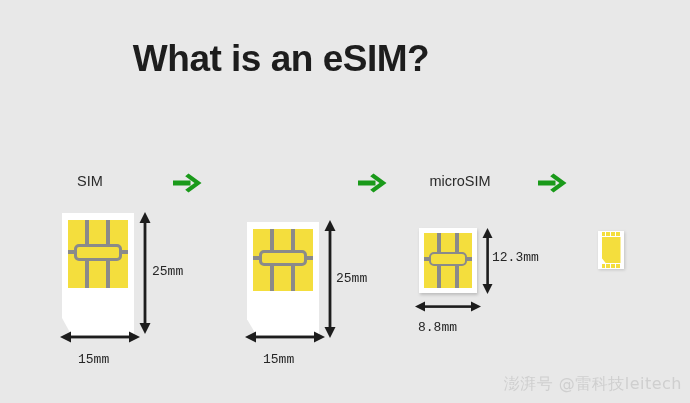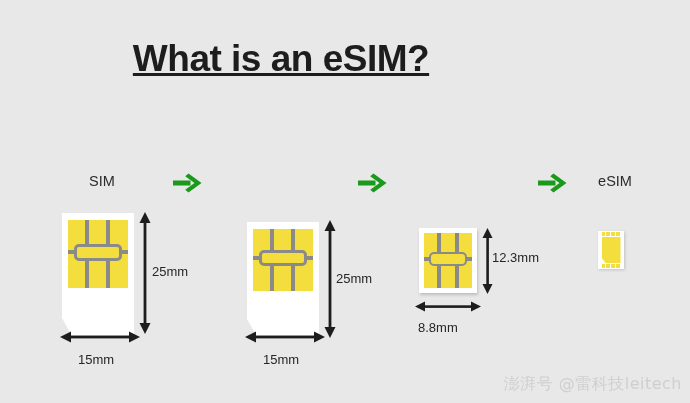--- a/index.html
+++ b/index.html
@@ -17,33 +17,32 @@
 
   
   .title {
     position: absolute;
     top: 38px; left: 0; width: 562px;
     text-align: center;
     font-size: 37px;
     font-weight: bold;
     letter-spacing: -0.5px;
     color: #1d1d1d;
-    text-decoration: underline;
   }
 
   
   .label {
     position: absolute;
     top: 173px;
     text-align: center;
     font-size: 14.5px;
     color: #2b2b2b;
     white-space: nowrap;
   }
-  .label-sim      { left: 52px;  width: 100px; }
+  .label-sim      { left: 40px;  width: 100px; }
   .label-nanosim  { left: 208px; width: 110px; }
   .label-microsim { left: 405px; width: 110px; }
   .label-esim     { left: 565px; width: 100px; }
 
   
   .arrow-green {
     position: absolute;
     top: 170px;
     width: 32px; height: 26px;
   }
@@ -118,20 +117,21 @@
   
   .dim-v { position: absolute; }
   .dim-v svg { display: block; }
   .dim-h { position: absolute; }
   .dim-h svg { display: block; }
   .dim-text {
     position: absolute;
     font-size: 13px;
     color: #262626;
     white-space: nowrap;
+    font-family: Liberation Mono, monospace;
   }
   .dt-25a  { left: 152px; top: 264px; }
   .dt-15a  { left: 78px;  top: 352px; }
   .dt-25b  { left: 336px; top: 271px; }
   .dt-15b  { left: 263px; top: 352px; }
   .dt-123  { left: 492px; top: 250px; }
   .dt-88   { left: 418px; top: 320px; }
 
   .dv-1 { left: 138px; top: 212px; }
   .dv-2 { left: 323px; top: 220px; }
@@ -152,21 +152,21 @@
   }
 </style>
 </head>
 <body>
 
 <div id="stage">
 
   <div class="title">What is an eSIM?</div>
 
   <div class="label label-sim">SIM</div>
-  <div class="label label-esim">eSIM</div>
+  <div class="label label-microsim">microSIM</div>
 
   <div class="arrow-green arr-1">
     <svg viewBox="0 0 32 26">
       <path d="M1 10.5 H17 V10.5 M1 10.5 H18.5 V15.5 H1 Z" fill="#1a9a1a"></path>
       <path d="M16.5 3.5 L29.5 13 L16.5 22.5 L13.2 19.8 L22.5 13 L13.2 6.2 Z" fill="#1a9a1a"></path>
     </svg>
   </div>
   <div class="arrow-green arr-2">
     <svg viewBox="0 0 32 26">
       <path d="M1 10.5 H18.5 V15.5 H1 Z" fill="#1a9a1a"></path>

